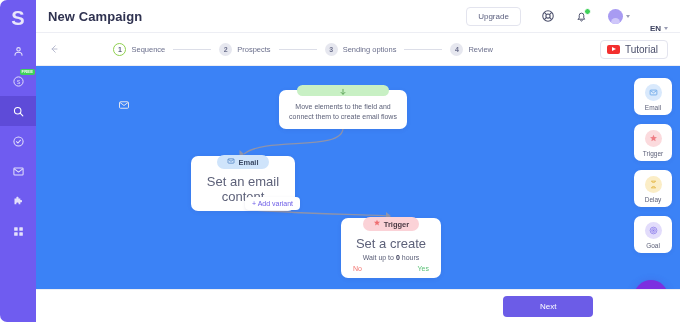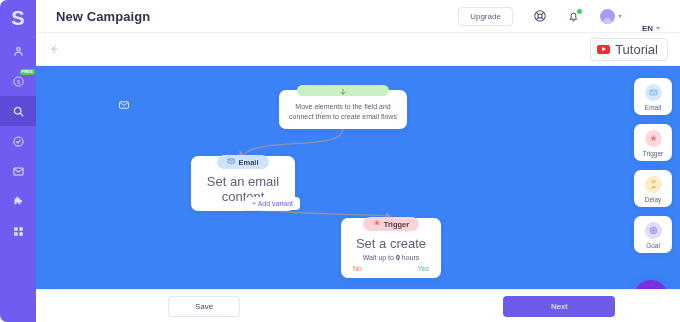--- a/index.html
+++ b/index.html
@@ -32,21 +32,21 @@
   .free-badge {
     position: absolute; top: 3px; right: 1px;
     background: #3fd15a; color: #fff; font-size: 4px; font-weight: 700;
     padding: 1px 2px; border-radius: 2px; letter-spacing: .2px; line-height: 1;
   }
 
   
   .topbar {
     position: absolute; left: 36px; top: 0; right: 0; height: 33px;
     background: #fff; border-bottom: 1px solid #edeef4;
-    display: flex; align-items: center; padding: 0 20px;
+    display: flex; align-items: center; padding: 0 12px;
   }
   .page-title { font-size: 13px; font-weight: 700; color: #2f3250; letter-spacing:.1px; }
   .top-right { margin-left: auto; display: flex; align-items: center; gap: 20px; }
   .upgrade-btn {
     border: 1px solid #e3e4ee; border-radius: 4px; background:#fff;
     font-size: 8px; color: #5b5f7e; padding: 4px 11px; font-family:"Liberation Sans",sans-serif;
   }
   .icon-btn { position: relative; display:flex; align-items:center; color:#4b4f6b; }
   .bell-dot {
     position:absolute; top:-2px; right:-3px; width:7px; height:7px;
@@ -81,21 +81,21 @@
   .tutorial-btn {
     display:flex; align-items:center; gap:5px;
     border:1px solid #e3e4ee; border-radius:4px; background:#fff;
     padding: 3px 9px 3px 6px; margin-left:auto;
   }
   .yt {
     width:13px; height:9px; border-radius:2px; background:#f32f2f;
     display:flex; align-items:center; justify-content:center;
   }
   .yt i { width:0;height:0;border-left:4px solid #fff;border-top:2.5px solid transparent;border-bottom:2.5px solid transparent; margin-left:1px; }
-  .tutorial-label { font-size:13px; color:#4b4f6b; }
+  .tutorial-label { font-size:10px; color:#4b4f6b; }
 
   
   .canvas {
     position:absolute; left:36px; top:66px; right:0; bottom:33px;
     background:#3b82f6; overflow:hidden;
   }
   #wires { position:absolute; left:0; top:0; width:644px; height:223px; }
 
   .ghost-icon {
     position:absolute; left:82px; top:31px; color:#e7e8f1;
@@ -155,21 +155,21 @@
   .bottombar {
     position:absolute; left:36px; bottom:0; right:0; height:33px; background:#fff;
     border-top:1px solid #edeef4; display:flex; align-items:center;
   }
   .save-btn {
     position:absolute; left:132px; border:1px solid #e3e4ee; background:#fff; border-radius:4px;
     font-size:8px; color:#4b4f6b; padding:5px 26px;
   }
   .next-btn {
     position:absolute; left:467px; background:#6c5ce7; border:none; border-radius:4px;
-    font-size:8px; color:#fff; padding:6px 48px;
+    font-size:8px; color:#fff; padding:6px 37px;
   }
 </style>
 </head>
 <body>
 
 <div id="app">
 
   <div class="sidebar">
     <div class="logo">S</div>
 
@@ -270,20 +270,41 @@
     </div>
   </div>
 
   <div class="stepbar">
     <span class="back-arrow">
       <svg width="12" height="12" viewBox="0 0 24 24" fill="none" stroke="#b9bcd0" stroke-width="2" stroke-linecap="round" stroke-linejoin="round">
         <path d="M14.5 5.5L8 12l6.5 6.5"></path>
           <path d="M8 12h10"></path>
       </svg>
     </span>
+    <div class="steps">
+      <div class="step active">
+        <span class="step-num">1</span>
+        <span class="step-label">Sequence</span>
+      </div>
+      <span class="step-line"></span>
+      <div class="step">
+        <span class="step-num">2</span>
+        <span class="step-label">Prospects</span>
+      </div>
+      <span class="step-line"></span>
+      <div class="step">
+        <span class="step-num">3</span>
+        <span class="step-label">Sending options</span>
+      </div>
+      <span class="step-line"></span>
+      <div class="step">
+        <span class="step-num">4</span>
+        <span class="step-label">Review</span>
+      </div>
+    </div>
     <button class="tutorial-btn">
       <span class="yt">
           <i></i>
         </span>
       <span class="tutorial-label">Tutorial</span>
     </button>
   </div>
 
   <div class="canvas">
 
@@ -399,17 +420,16 @@
 
   <div class="chat-bubble">
     <span>
       <svg width="17" height="17" viewBox="0 0 24 24" fill="#ffffff">
         <path d="M4 4.5h16v11H12.8L9.4 19.2V15.5H4z"></path>
       </svg>
     </span>
   </div>
 
   <div class="bottombar">
-    <button class="save-btn">Save</button>
     <button class="next-btn">Next</button>
   </div>
 
 </div>
 
 </body></html>

